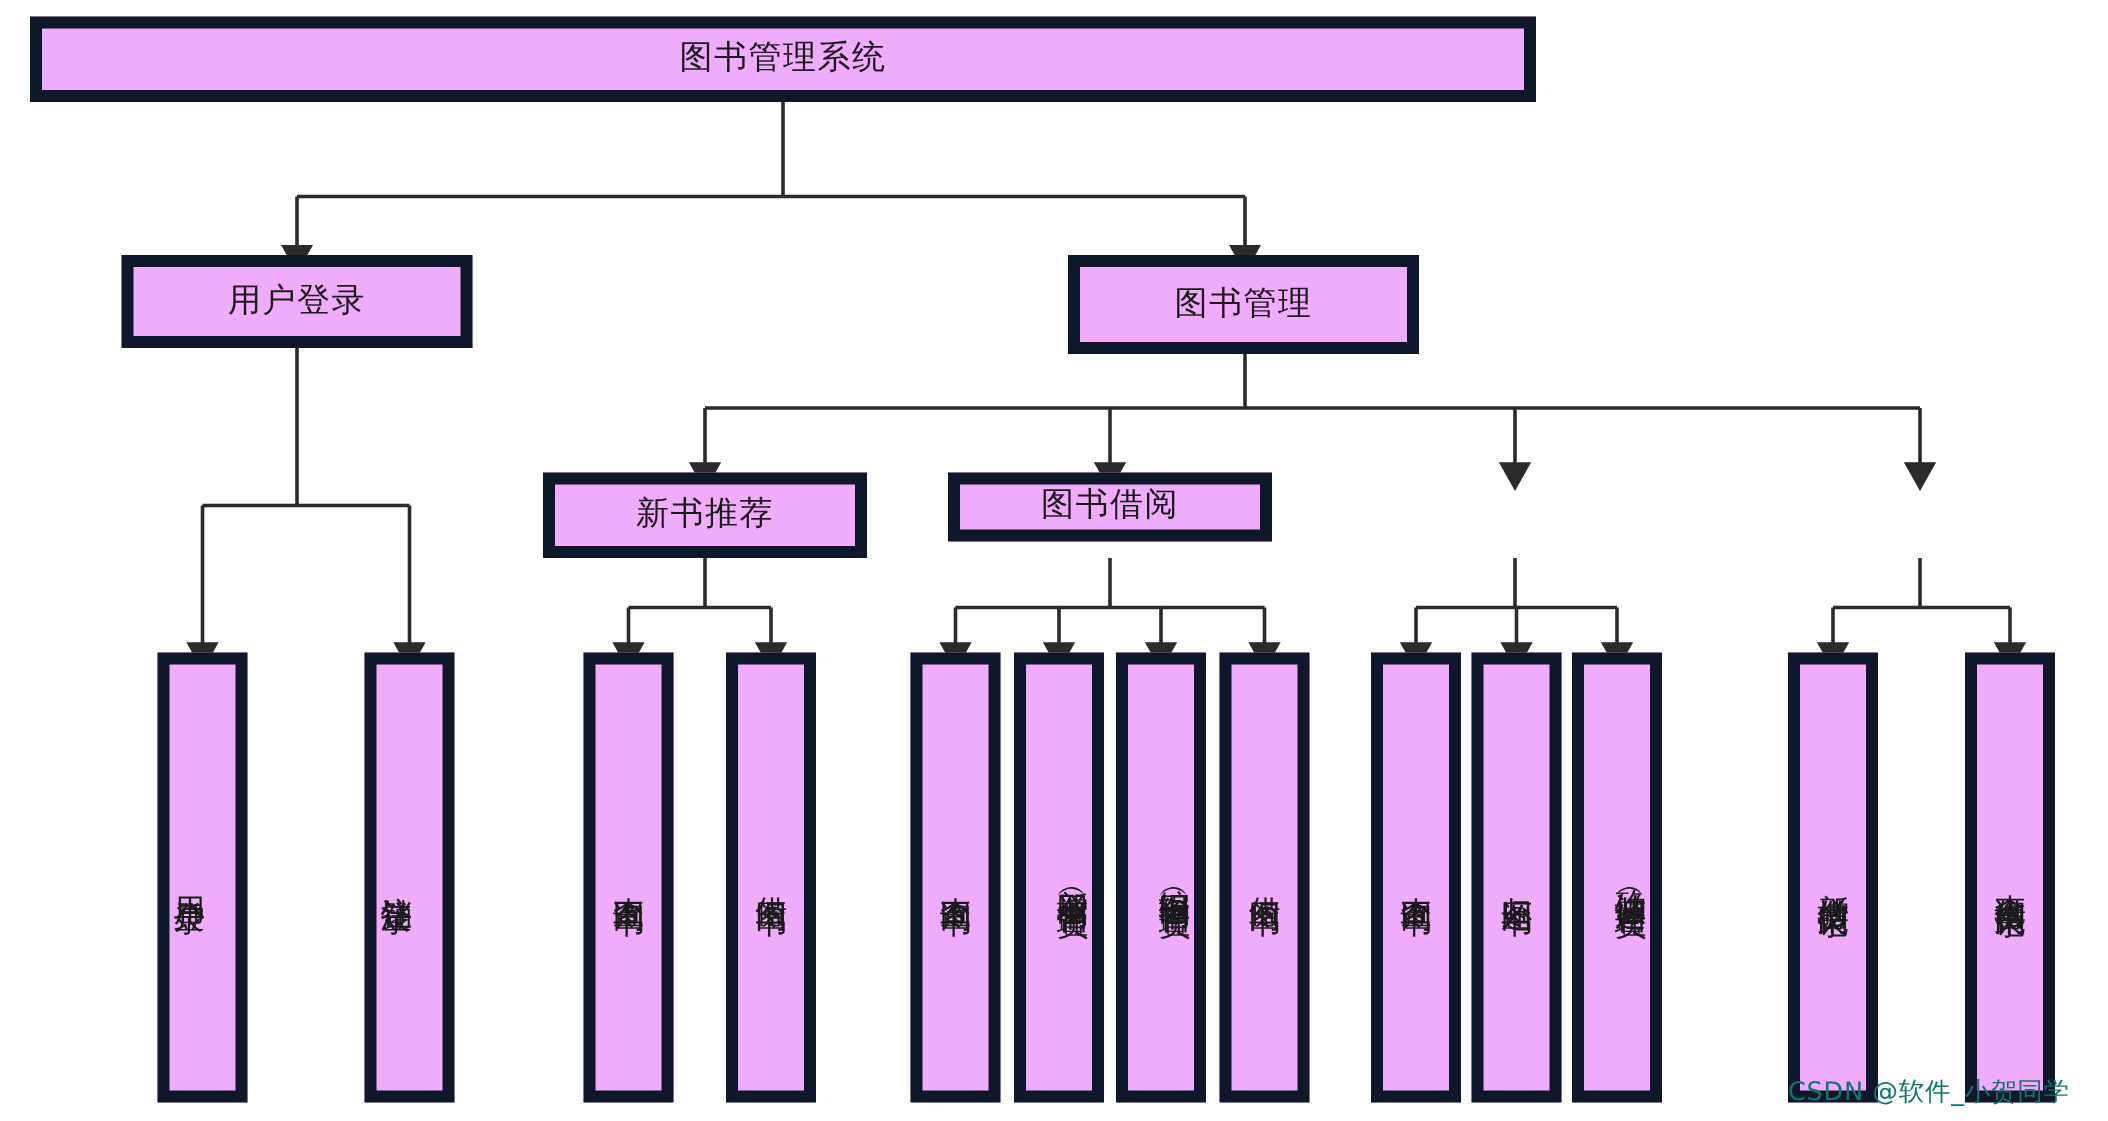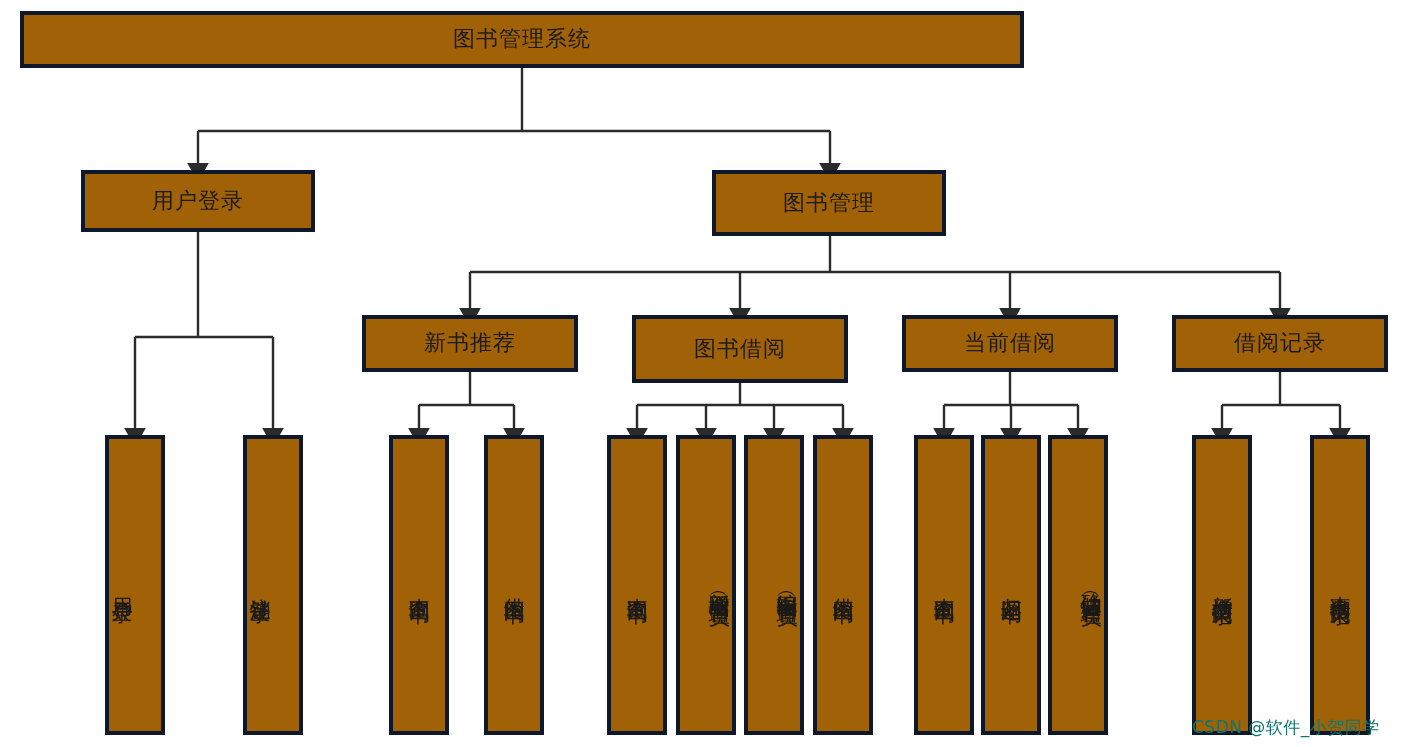--- a/index.html
+++ b/index.html
@@ -20,22 +20,22 @@
   #edges {
     position: absolute;
     left: 0;
     top: 0;
     width: 1405px;
     height: 747px;
   }
   .node {
     position: absolute;
     box-sizing: border-box;
-    border: 4px solid #0f172a;
-    background: #a16207;
+    border: 8px solid #0f172a;
+    background: #f0abfc;
     color: #1a1a1a;
     display: flex;
     align-items: center;
     justify-content: center;
     text-align: center;
   }
   .node.horiz {
     font-size: 22px;
     letter-spacing: 1px;
     line-height: 1.2;
@@ -123,28 +123,22 @@
   <div class="node horiz" style="left:81px; top:170px; width:234px; height:62px;">
     <span>用户登录</span>
   </div>
   <div class="node horiz" style="left:712px; top:170px; width:234px; height:66px;">
     <span>图书管理</span>
   </div>
 
   <div class="node horiz" style="left:362px; top:315px; width:216px; height:57px;">
     <span>新书推荐</span>
   </div>
-  <div class="node horiz" style="left:632px; top:315px; width:216px; height:68px;">
+  <div class="node horiz" style="left:632px; top:315px; width:216px; height:46px;font-family:Liberation Mono, monospace;">
     <span>图书借阅</span>
-  </div>
-  <div class="node horiz" style="left:902px; top:315px; width:216px; height:57px;">
-    <span>当前借阅</span>
-  </div>
-  <div class="node horiz" style="left:1172px; top:315px; width:216px; height:57px;">
-    <span>借阅记录</span>
   </div>
 
   <div class="node vert" style="left:105px; top:435px; width:60px; height:300px; align-items:flex-end;">
     <span>用户登录</span>
   </div>
   <div class="node vert" style="left:243px; top:435px; width:60px; height:300px; align-items:flex-end;">
     <span>注销登录</span>
   </div>
 
   <div class="node vert" style="left:389px; top:435px; width:60px; height:300px;">

